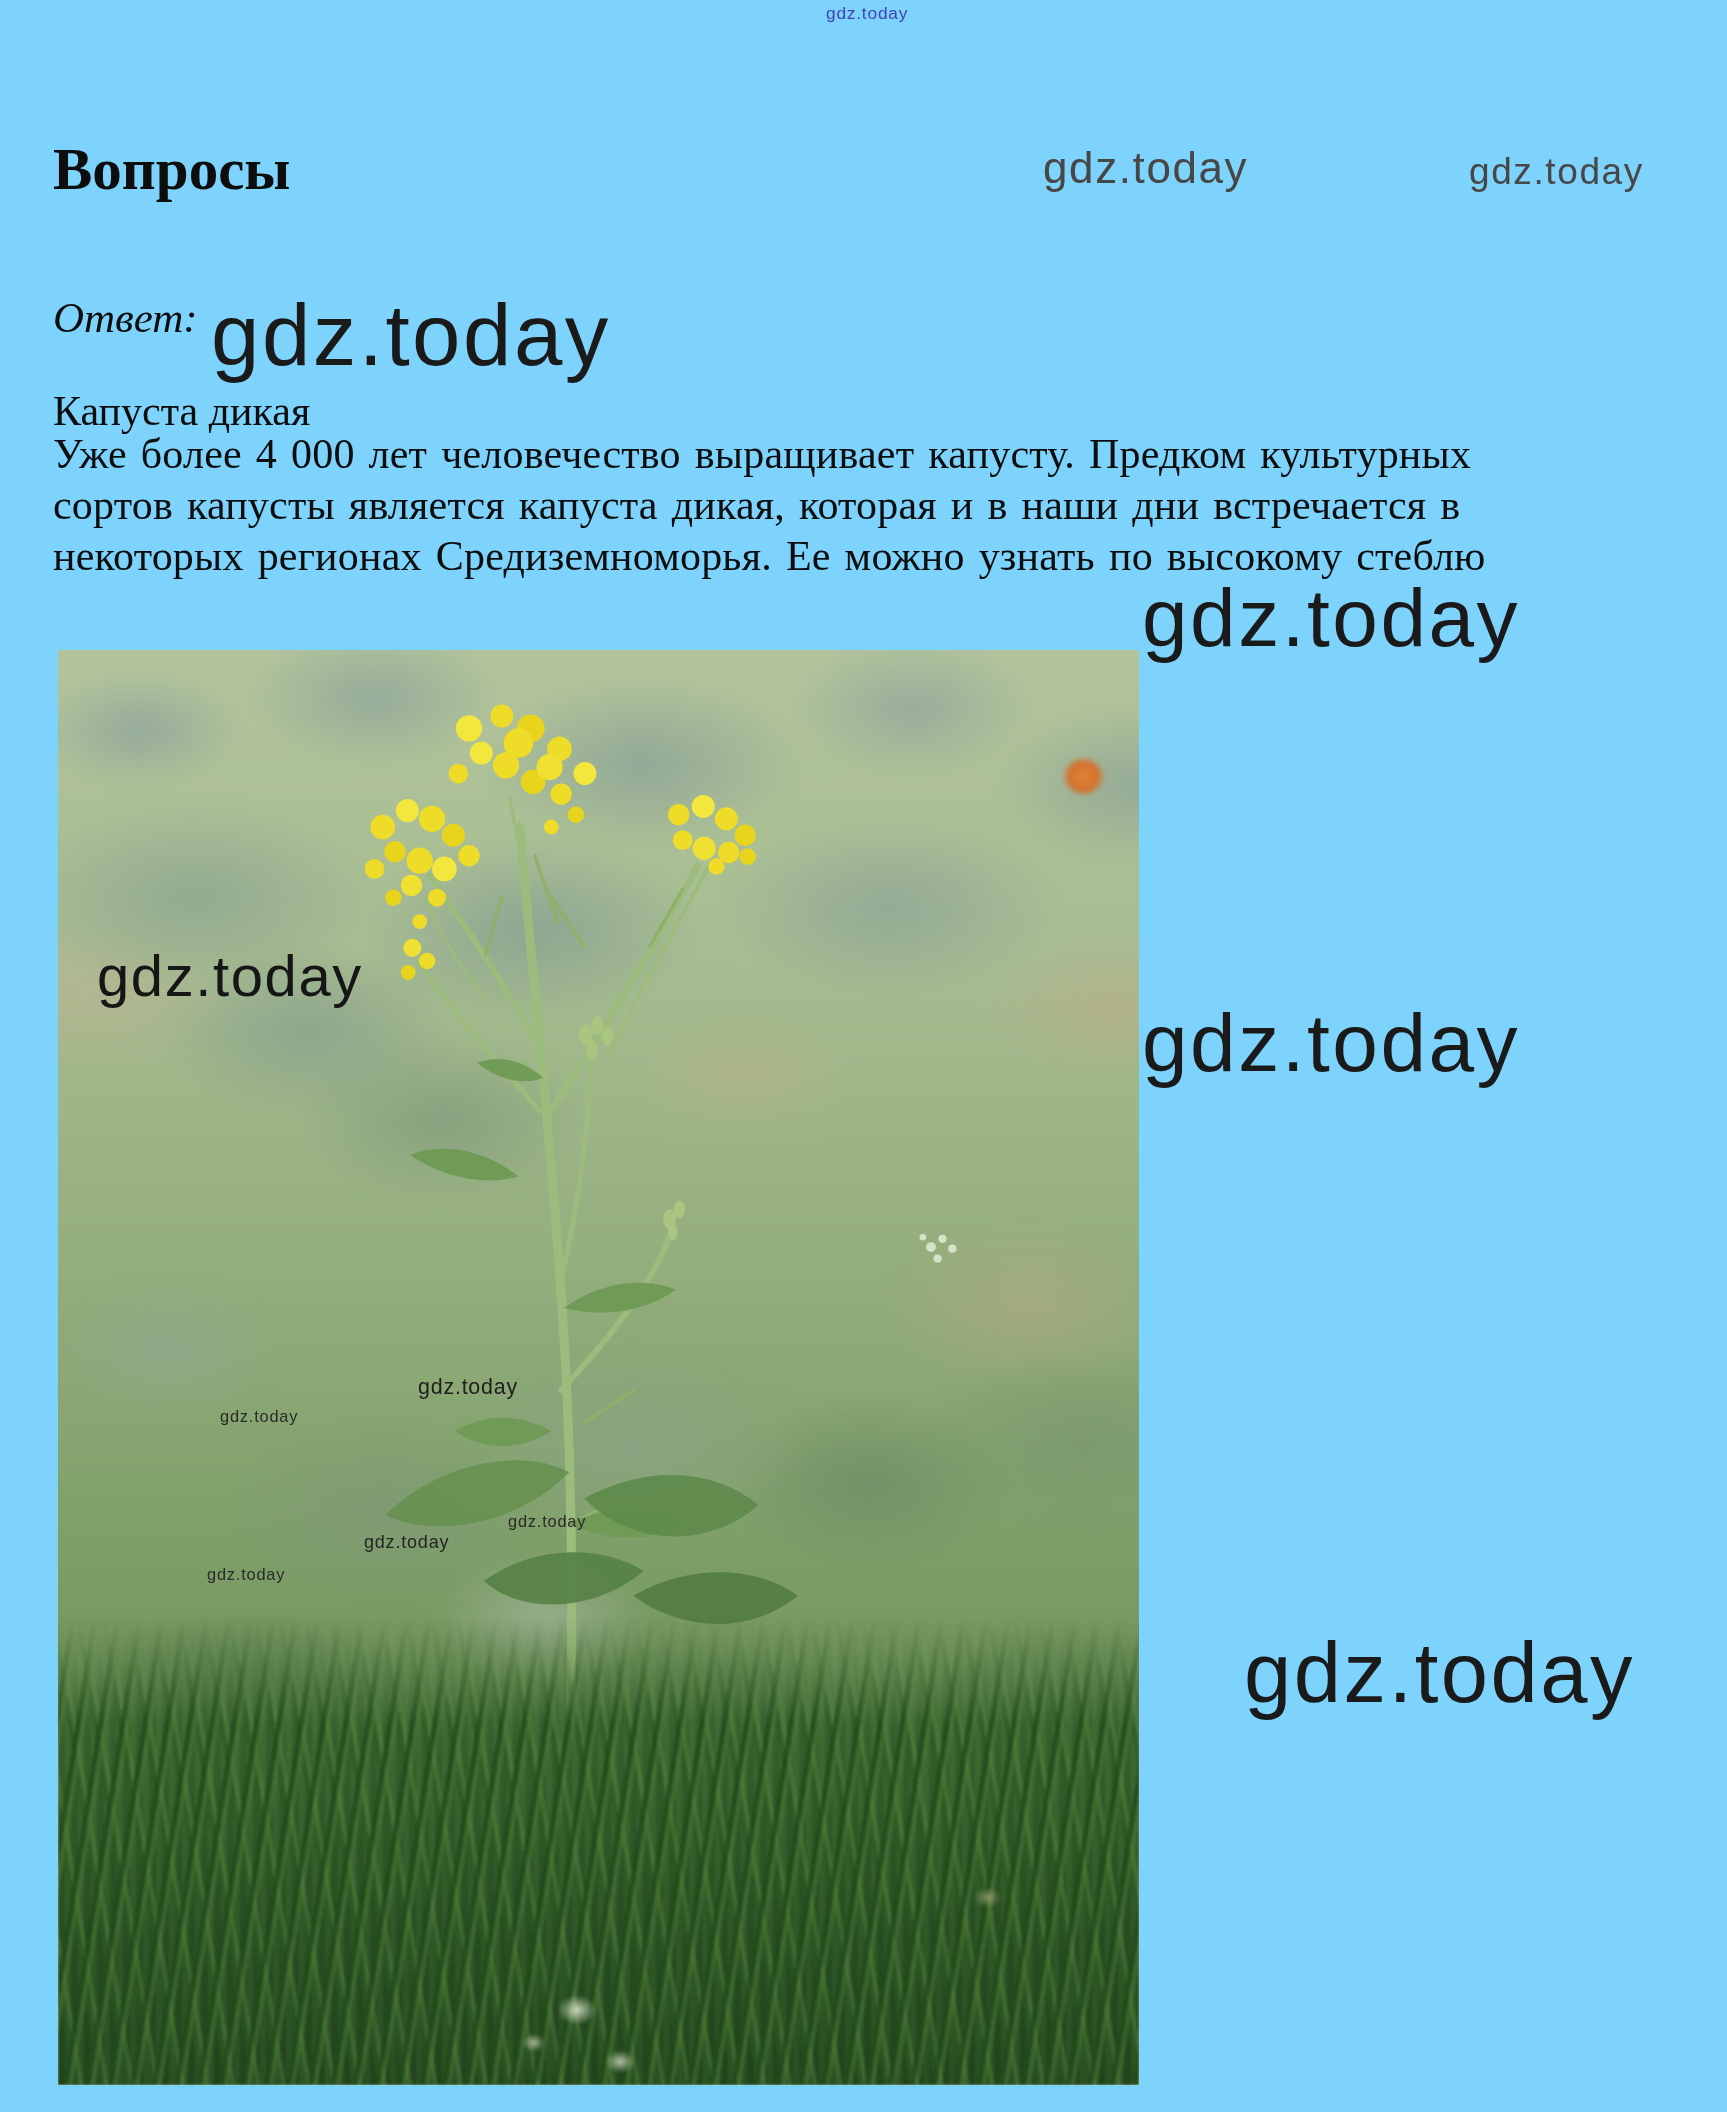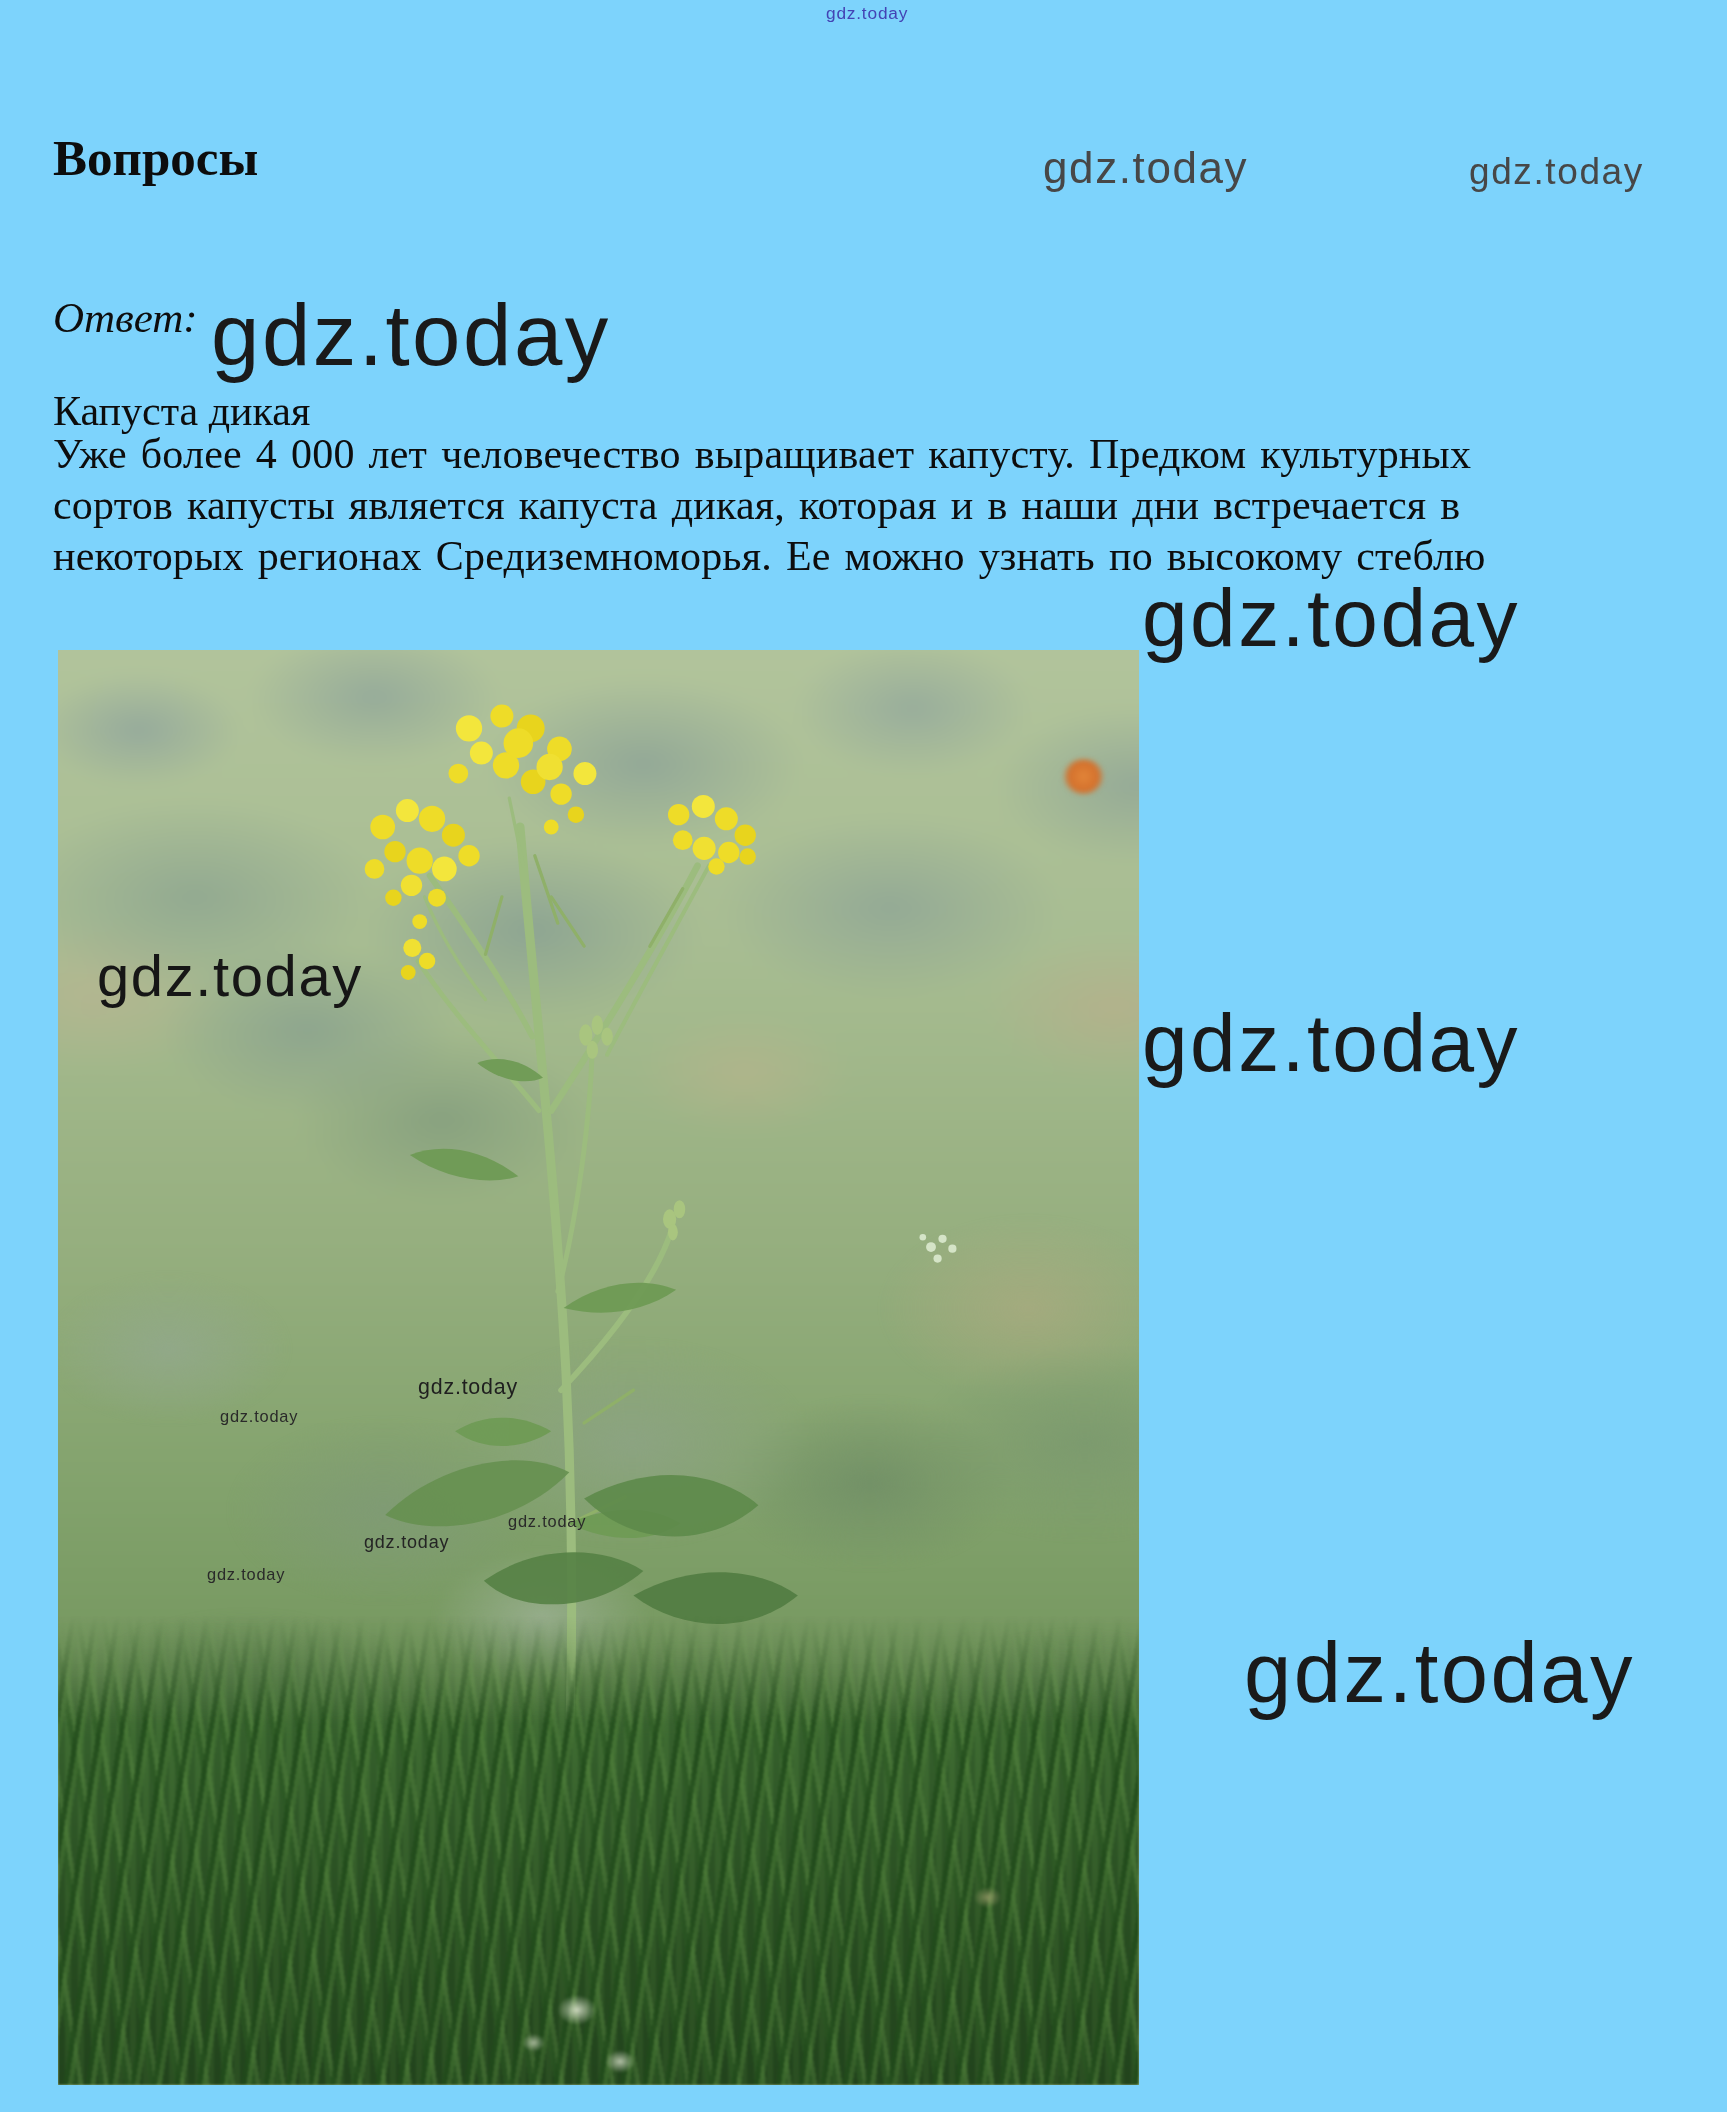--- a/index.html
+++ b/index.html
@@ -3,21 +3,21 @@
 <meta charset="utf-8">
 <style>
   html,body { margin:0; padding:0; background:#ffffff; }
   #page {
     position:relative; width:1728px; height:2113px; background:#7dd3fc;
     font-family:"Liberation Serif","DejaVu Serif",serif; color:#0d0d0d; overflow:hidden;
   }
   .abs { position:absolute; }
 
   
-  .heading   { left:53px; top:95px;  font-size:51px; font-weight:bold; white-space:nowrap; }
+  .heading   { left:53px; top:95px;  font-size:59px; font-weight:bold; white-space:nowrap; }
   .question  { left:53px; top:194px;  font-size:44px; font-weight:bold; white-space:nowrap; letter-spacing:0.2px; }
   .answer-label { left:53px; top:293px; font-size:43px; font-style:italic; white-space:nowrap;text-align:right; }
   .answer-title { left:53px; top:380px; font-size:42px; white-space:nowrap;margin-top:7px; }
   .para { left:53px; top:429px; font-size:42px; line-height:51px; letter-spacing:0.2px; word-spacing:3.3px; }
   .para .line { white-space:nowrap; }
 
   
   .wm {
     position:absolute; font-family:"Liberation Sans","DejaVu Sans",sans-serif;
     font-weight:200; color:#1a1a1a; white-space:nowrap; z-index:6; line-height:1;

